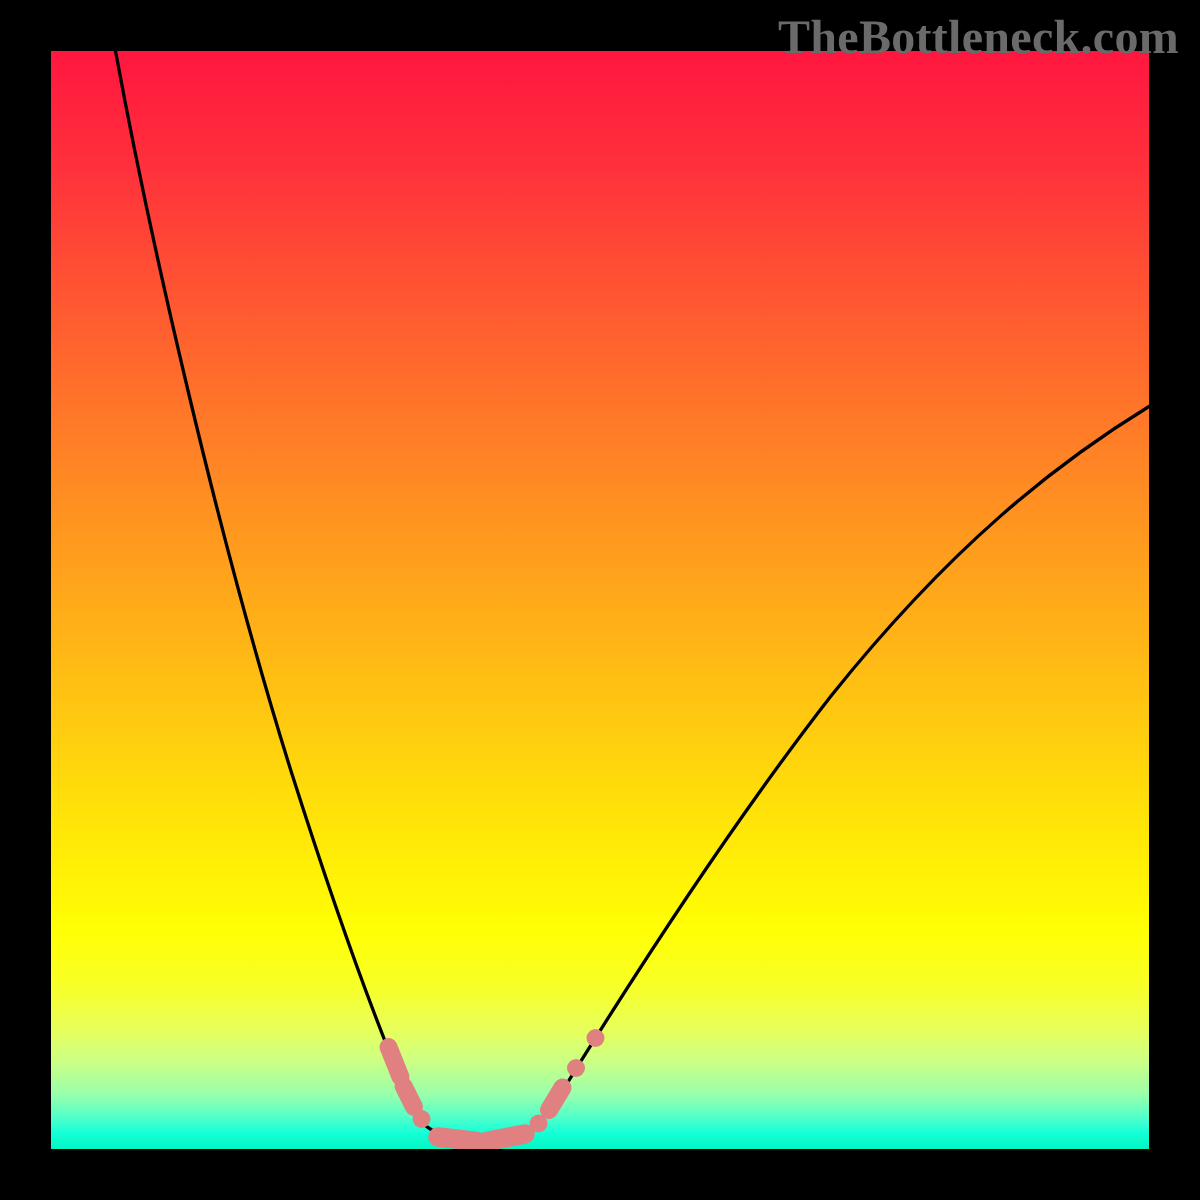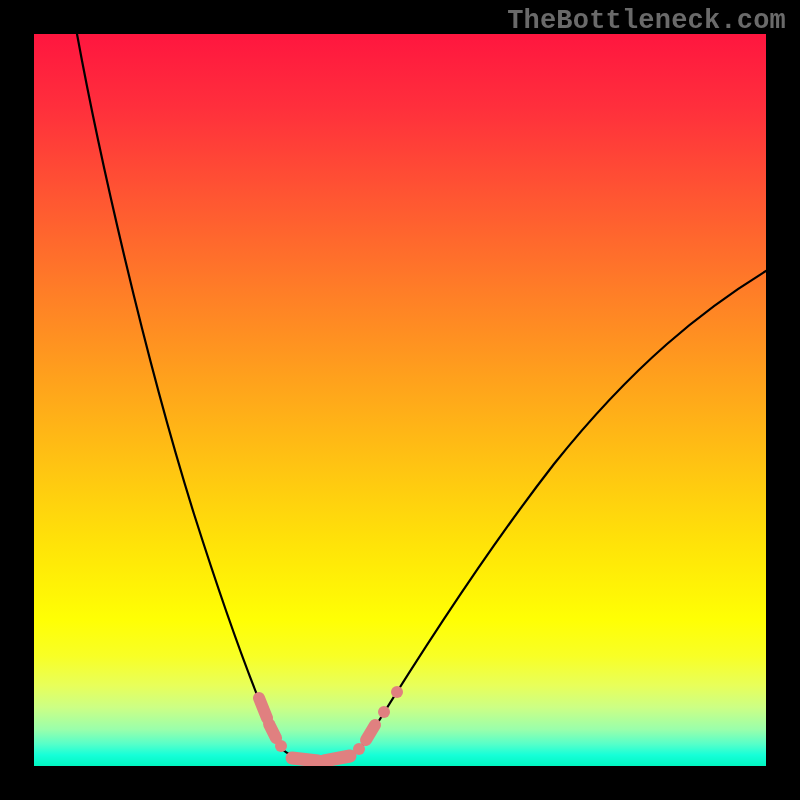--- a/index.html
+++ b/index.html
@@ -44,22 +44,22 @@
       #9affab 95%,
       #56ffc9 97%,
       #16ffd8 98.5%,
       #00f7c2 100%
     );
   }
   .watermark {
     position: absolute;
     top: 6px;
     right: 14px;
-    font-family: Liberation Mono, monospace;
-    font-size: 27px;
+    font-family: Liberation Serif, serif;
+    font-size: 32px;
     font-weight: 600;
     color: #6a6a6a;
     letter-spacing: 0.2px;
   }
   svg.curves {
     position: absolute;
     inset: 0;
   }
   .curve {
     fill: none;

